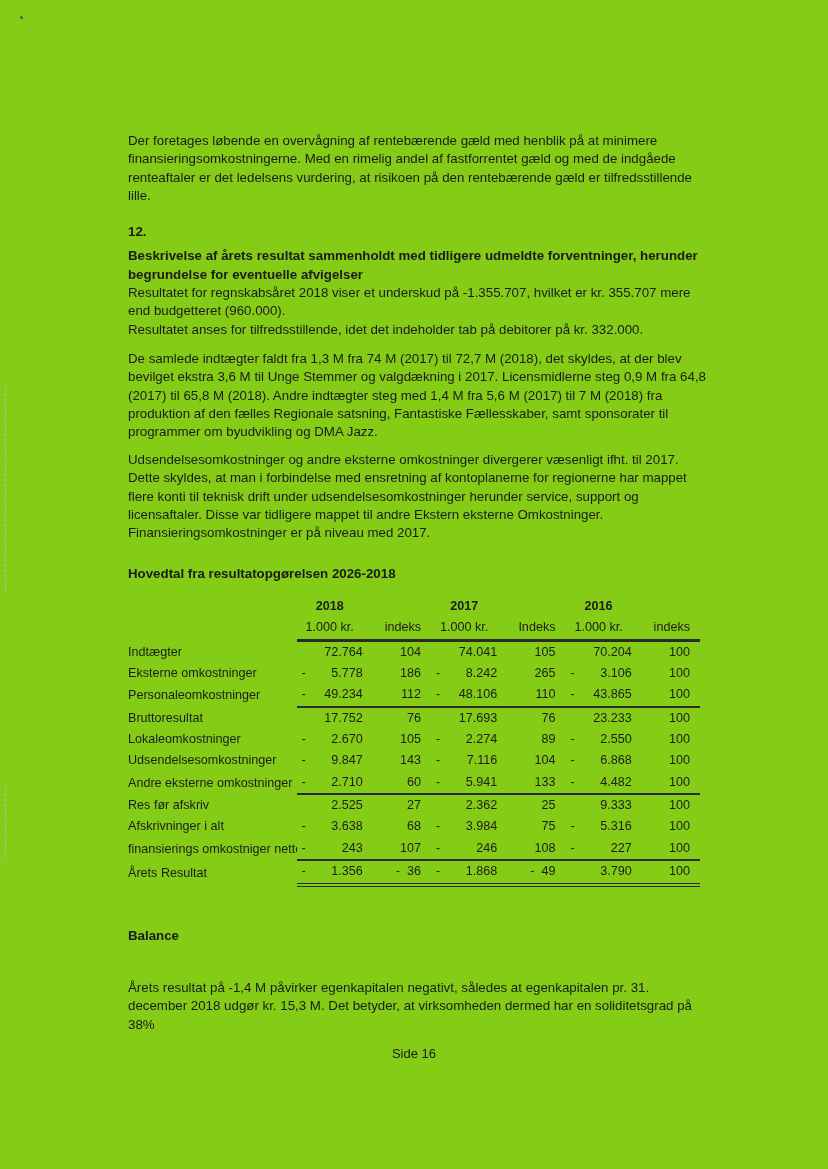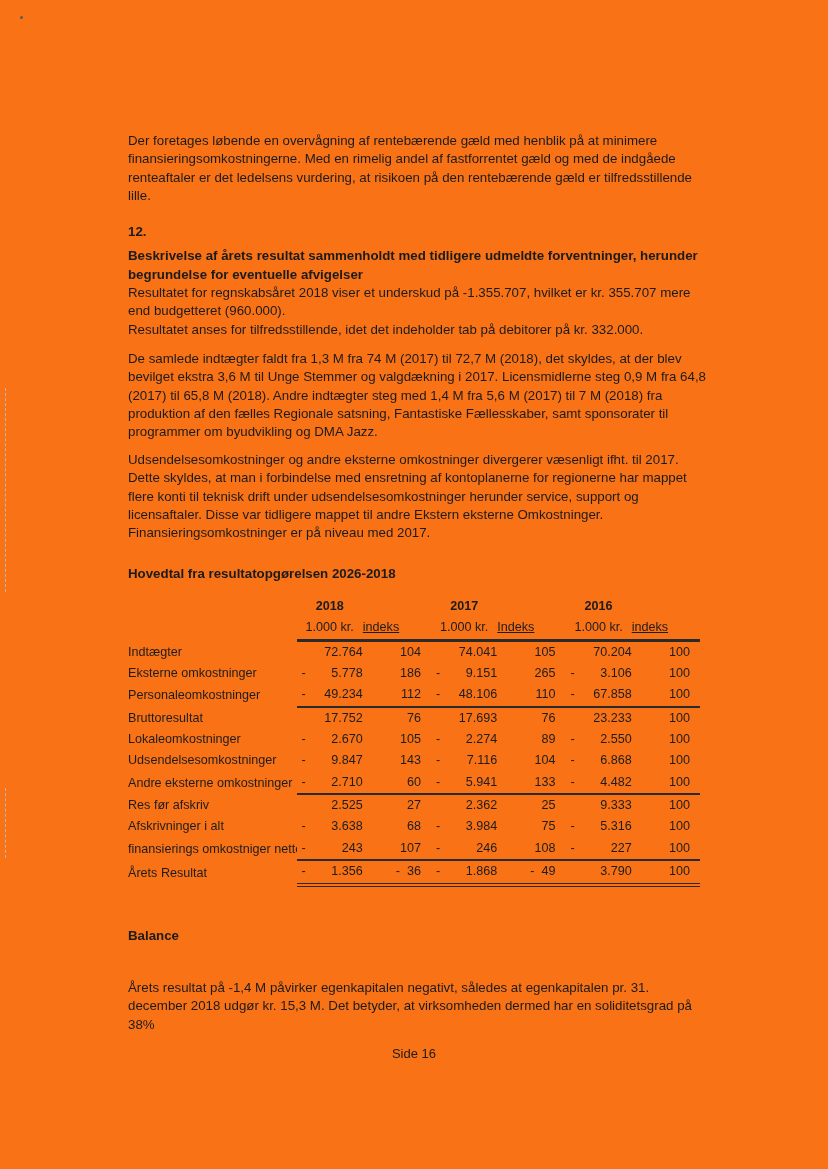--- a/index.html
+++ b/index.html
@@ -1,19 +1,19 @@
 <!DOCTYPE html>
 <html><head>
 <meta charset="utf-8">
 <style>
   html,body{margin:0;padding:0;background:#ffffff;}
   .page{
     position:relative;
     width:828px;height:1169px;
-    background:#f97316;
+    background:#84cc16;
     font-family:"Liberation Sans","DejaVu Sans",sans-serif;
     color:#1b1b1b;
     overflow:hidden;
   }
   .content{
     position:absolute;
     left:128px;top:132px;
     width:578px;
     font-size:13.3px;
     line-height:1.38;
@@ -31,21 +31,21 @@
     width:572px;margin-top:13px;
     font-size:12.6px;color:#1c1c1c;
   }
   .fin-table td{padding:2px 0 3px;vertical-align:bottom;line-height:1.3;}
   .fin-table .lbl{text-align:left;padding-right:4px;overflow:hidden;white-space:nowrap;}
   .fin-table .sign{text-align:center;}
   .fin-table .val{text-align:right;}
   .fin-table .idx .wrap{display:flex;justify-content:space-between;padding-left:18px;padding-right:10px;margin-left:15px;}
   .fin-table .year{text-align:center;font-weight:700;}
   .fin-table .unit{text-align:center;}
-  .fin-table .idxh{text-align:left;padding-right:10px;text-decoration:underline;}
+  .fin-table .idxh{text-align:right;padding-right:10px;}
   .hdr-rule{border-bottom:3px solid #2a2a2a;}
   .rule-s{border-bottom:2px solid #2a2a2a;}
   .rule-d{border-bottom:4px double #2a2a2a;}
   
   .balance-heading{margin-top:40px;font-weight:700;}
   .block-balance{margin-top:34px;}
   .footer{
     position:absolute;left:128px;top:1046px;width:572px;
     text-align:center;font-size:13px;
     font-family:"Liberation Sans","DejaVu Sans",sans-serif;color:#1b1b1b;
@@ -158,21 +158,21 @@
             <td class="lbl">Eksterne omkostninger</td>
             <td class="sign">-</td>
             <td class="val">5.778</td>
             <td class="idx">
               <span class="wrap">
                 <span></span>
                 <span>186</span>
               </span>
             </td>
             <td class="sign">-</td>
-            <td class="val">9.151</td>
+            <td class="val">8.242</td>
             <td class="idx">
               <span class="wrap">
                 <span></span>
                 <span>265</span>
               </span>
             </td>
             <td class="sign">-</td>
             <td class="val">3.106</td>
             <td class="idx">
               <span class="wrap">
@@ -193,21 +193,21 @@
             </td>
             <td class="sign rule-s">-</td>
             <td class="val rule-s">48.106</td>
             <td class="idx rule-s">
               <span class="wrap">
                 <span></span>
                 <span>110</span>
               </span>
             </td>
             <td class="sign rule-s">-</td>
-            <td class="val rule-s">67.858</td>
+            <td class="val rule-s">43.865</td>
             <td class="idx rule-s">
               <span class="wrap">
                 <span></span>
                 <span>100</span>
               </span>
             </td>
           </tr>
           <tr>
             <td class="lbl">Bruttoresultat</td>
             <td class="sign"></td>

